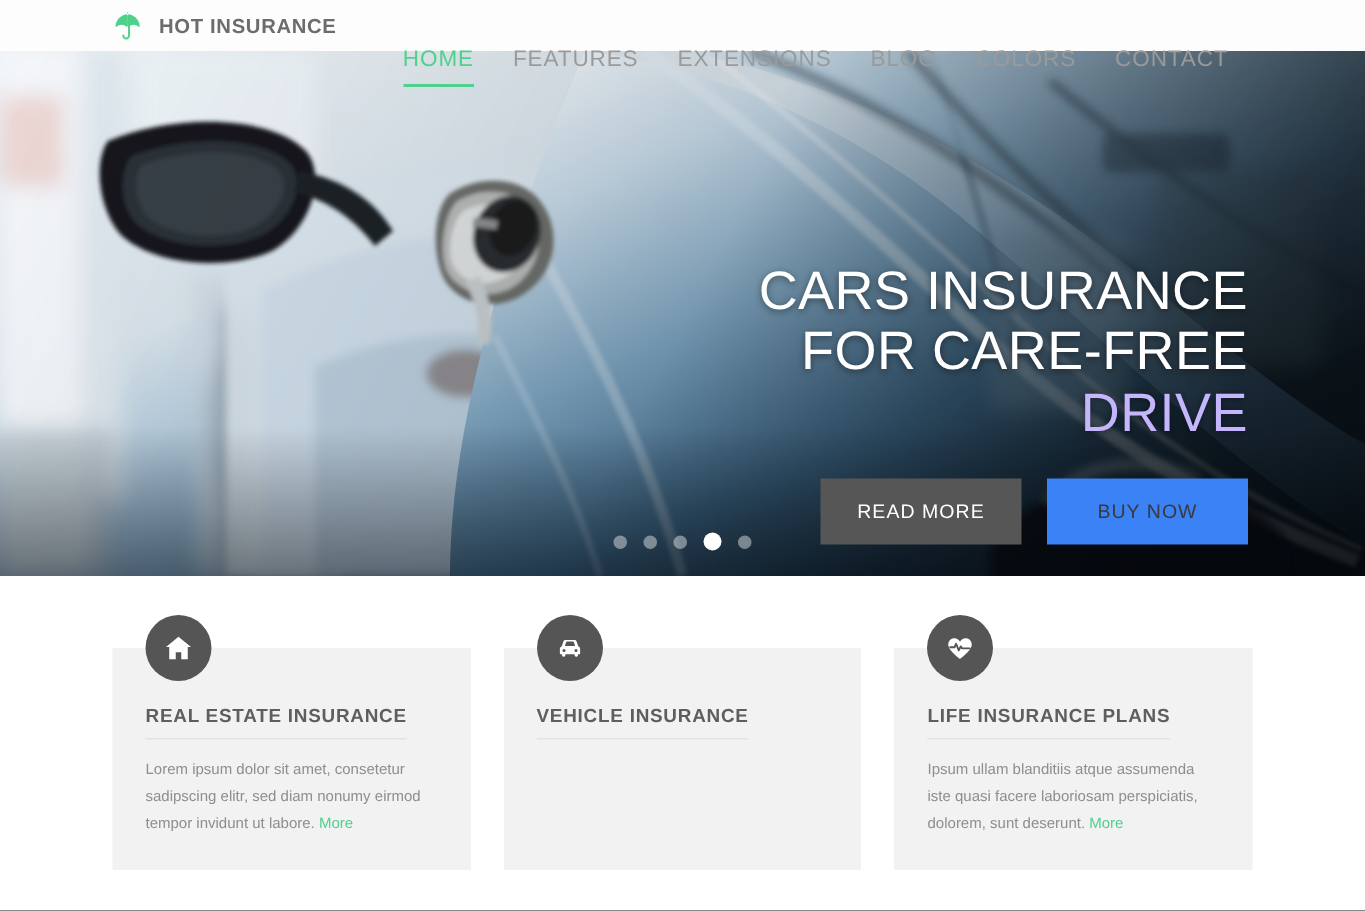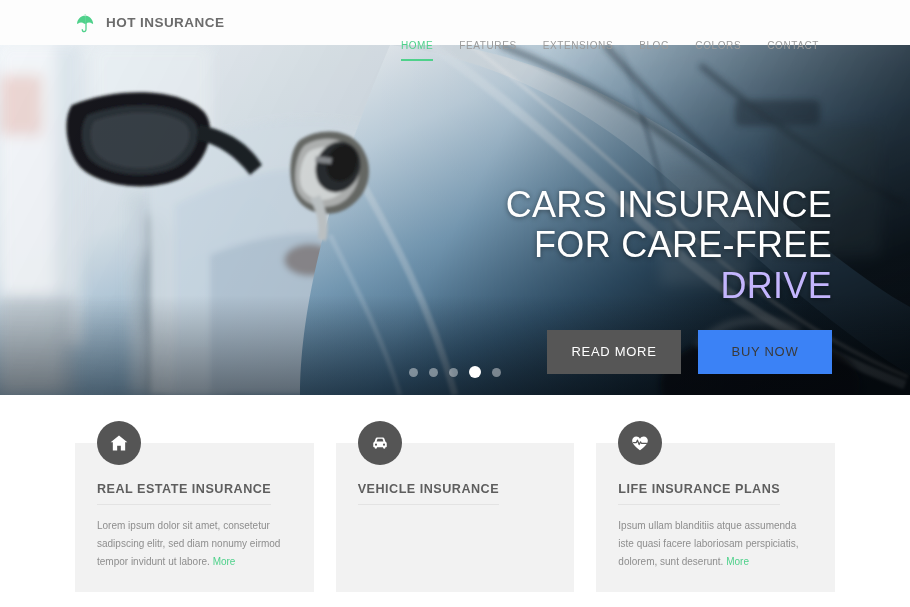--- a/index.html
+++ b/index.html
@@ -7,21 +7,21 @@
   body {
     font-family:"Liberation Sans", sans-serif;
     background:#ffffff;
     color:#555;
     -webkit-font-smoothing:antialiased;
   }
 
   
   .site-header{
     position:relative;
-    height:45px;
+    height:34px;
     background:#fdfdfd;
     display:flex;
     align-items:center;
     z-index:30;
   }
   .brand{
     display:flex;
     align-items:center;
     gap:9px;
     margin-left:75px;
@@ -36,21 +36,21 @@
   }
   .main-nav{
     margin-left:auto;
     margin-right:78px;
     display:flex;
     align-items:center;
     gap:0px;
   }
   .nav-item{
     position:relative;
-    font-size:10px;
+    font-size:15px;
     letter-spacing:.6px;
     color:#9a9a9a;
     text-decoration:none;
     padding:4px 13px;
     white-space:nowrap;
     margin-top:45px;
   }
   .nav-item.is-active{ color:#4fd18b; }
   .nav-item.is-active::after{
     content:"";

